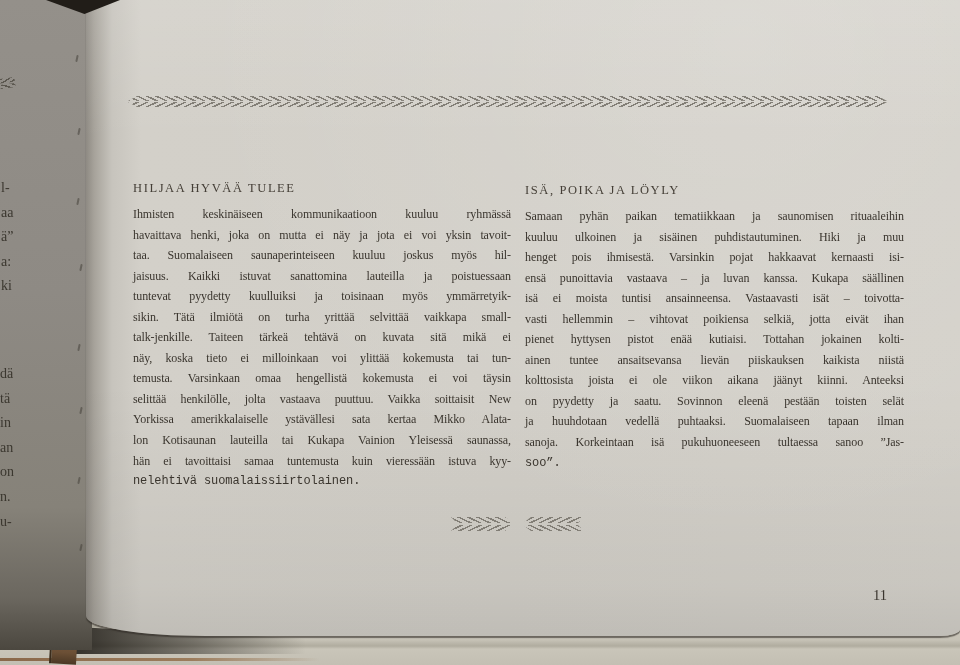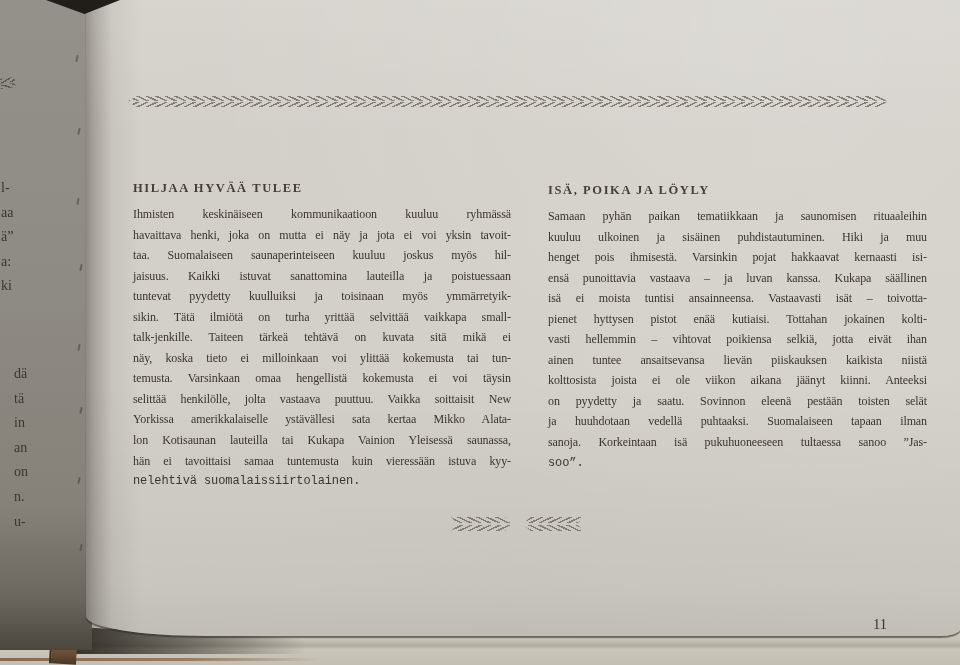--- a/index.html
+++ b/index.html
@@ -76,37 +76,37 @@
   }
   .div-right{
     left:522px;top:517px;width:62px;height:14px;
     clip-path:polygon(0 50%,9px 0,100% 0,calc(100% - 7px) 50%,100% 100%,9px 100%);
   }
   .frag-chevron{left:0;top:78px;width:15px;height:10px;--hc:#5b574f;transform:rotate(-8deg);}
 
   
   .column{position:absolute;z-index:5;color:#3a352e;}
   .col-left{left:133px;top:181px;width:378px;}
-  .col-right{left:548px;top:183px;width:379px;}
+  .col-right{left:525px;top:183px;width:379px;}
   .heading{
-    font-size:12.5px;font-weight:bold;letter-spacing:1.6px;
+    font-size:12.5px;font-weight:normal;letter-spacing:1.6px;
     color:#443e36;margin:0 0 8px 0;white-space:nowrap;
   }
   .line{
     font-size:12px;line-height:20.55px;letter-spacing:-0.1px;
     text-align:justify;text-align-last:justify;white-space:nowrap;
   }
   .line.last{text-align-last:left;font-family:Liberation Mono, monospace;}
 
   
   .page-number{position:absolute;left:873px;top:587px;z-index:5;
-    font-size:14.5px;color:#3a352e;margin-top:29px;}
+    font-size:14.5px;color:#3a352e;}
   .frag-group{position:absolute;z-index:5;width:20px;color:#3b372f;}
   .frag-top{left:1px;top:176px;}
-  .frag-bottom{left:0;top:362px;padding-left:14px;}
+  .frag-bottom{left:0;top:362px;}
   .frag{font-size:14px;line-height:24.6px;white-space:nowrap;}
 </style>
 </head>
 <body>
 
 <div class="photo">
 
   <div class="table-surface"></div>
   <div class="brown-line"></div>
   <div class="shadow-wedge"></div>
@@ -168,22 +168,22 @@
   </div>
 
   <div class="column col-right">
     <div class="heading">ISÄ, POIKA JA LÖYLY</div>
     <div>
         <div class="line">Samaan pyhän paikan tematiikkaan ja saunomisen rituaaleihin</div>
         <div class="line">kuuluu ulkoinen ja sisäinen puhdistautuminen. Hiki ja muu</div>
         <div class="line">henget pois ihmisestä. Varsinkin pojat hakkaavat kernaasti isi-</div>
         <div class="line">ensä punoittavia vastaava – ja luvan kanssa. Kukapa säällinen</div>
         <div class="line">isä ei moista tuntisi ansainneensa. Vastaavasti isät – toivotta-</div>
+        <div class="line">vasti hellemmin – vihtovat poikiensa selkiä, jotta eivät ihan</div>
         <div class="line">pienet hyttysen pistot enää kutiaisi. Tottahan jokainen kolti-</div>
-        <div class="line">vasti hellemmin – vihtovat poikiensa selkiä, jotta eivät ihan</div>
         <div class="line">ainen tuntee ansaitsevansa lievän piiskauksen kaikista niistä</div>
         <div class="line">kolttosista joista ei ole viikon aikana jäänyt kiinni. Anteeksi</div>
         <div class="line">on pyydetty ja saatu. Sovinnon eleenä pestään toisten selät</div>
         <div class="line">ja huuhdotaan vedellä puhtaaksi. Suomalaiseen tapaan ilman</div>
         <div class="line">sanoja. Korkeintaan isä pukuhuoneeseen tultaessa sanoo ”Jas-</div>
         <div class="line last">soo”.</div>
       </div>
   </div>
 
   <div class="page-number">11</div>

